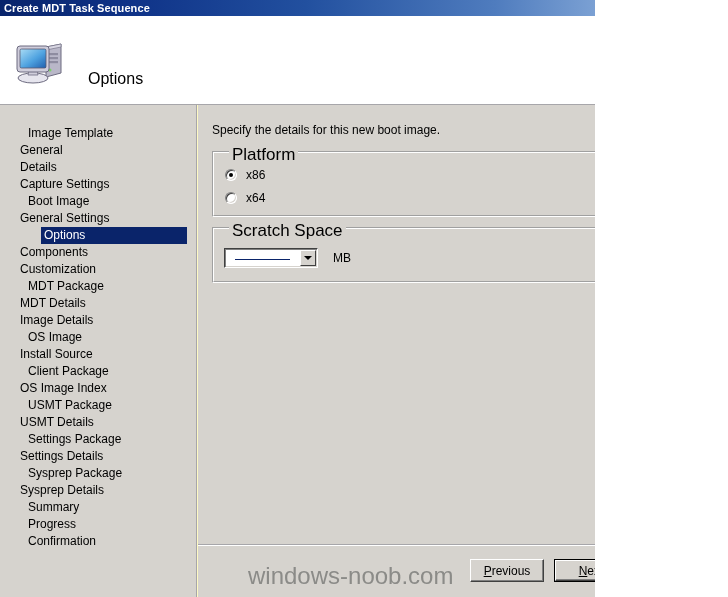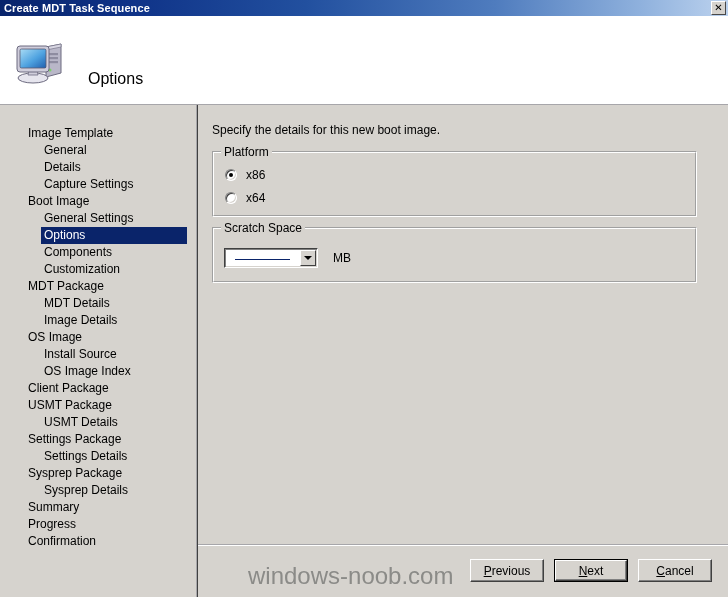--- a/index.html
+++ b/index.html
@@ -8,24 +8,24 @@
     padding: 0;
     background: #ffffff;
   }
   body {
     font-family: "Liberation Sans", sans-serif;
     -webkit-font-smoothing: none;
   }
 
   #window {
     position: relative;
-    width: 728px;
+    width: 595px;
     height: 597px;
     box-sizing: border-box;
-    background: #404040;
+    background: #fef9c3;
     overflow: hidden;
   }
 
   
   #titlebar {
     position: absolute;
     left: 0; top: 0;
     width: 728px;
     height: 16px;
     background: linear-gradient(to right,
@@ -109,21 +109,21 @@
     position: relative;
     height: 17px;
     line-height: 17px;
     font-size: 12px;
     color: #000000;
     white-space: nowrap;
     cursor: default;
     padding-left: 28px;
   }
   .nav-item.sub {
-    padding-left: 44px;
+    padding-left: 20px;
   }
   .nav-item.selected {
     background: #0a246a;
     color: #ffffff;
     margin-left: 41px;
     padding-left: 3px;
     margin-right: 10px;
     width: 146px;
     box-sizing: border-box;
   }
@@ -162,24 +162,24 @@
     position: absolute;
     left: 0; top: 0; right: 0; bottom: 0;
     border: 1px solid #ffffff;
     border-right-color: #a0a0a0;
     border-bottom-color: #a0a0a0;
     pointer-events: none;
   }
   .groupbox > .gb-label {
     position: absolute;
     top: -7px;
-    left: 8px;
+    left: 16px;
     background: #d6d3ce;
     padding: 0 3px;
-    font-size: 12px;
+    font-size: 17px;
     color: #000000;
     white-space: nowrap;
   }
 
   #platform-group {
     left: 14px;
     top: 46px;
     width: 485px;
     height: 66px;
   }
@@ -405,22 +405,22 @@
         <div class="nav-item">Boot Image</div>
         <div class="nav-item sub">General Settings</div>
         <div class="nav-item sub selected">Options</div>
         <div class="nav-item sub">Components</div>
         <div class="nav-item sub">Customization</div>
         <div class="nav-item">MDT Package</div>
         <div class="nav-item sub">MDT Details</div>
         <div class="nav-item sub">Image Details</div>
         <div class="nav-item">OS Image</div>
         <div class="nav-item sub">Install Source</div>
+        <div class="nav-item">Client Package</div>
         <div class="nav-item sub">OS Image Index</div>
-        <div class="nav-item">Client Package</div>
         <div class="nav-item">USMT Package</div>
         <div class="nav-item sub">USMT Details</div>
         <div class="nav-item">Settings Package</div>
         <div class="nav-item sub">Settings Details</div>
         <div class="nav-item">Sysprep Package</div>
         <div class="nav-item sub">Sysprep Details</div>
         <div class="nav-item">Summary</div>
         <div class="nav-item">Progress</div>
         <div class="nav-item">Confirmation</div>
       </div>

